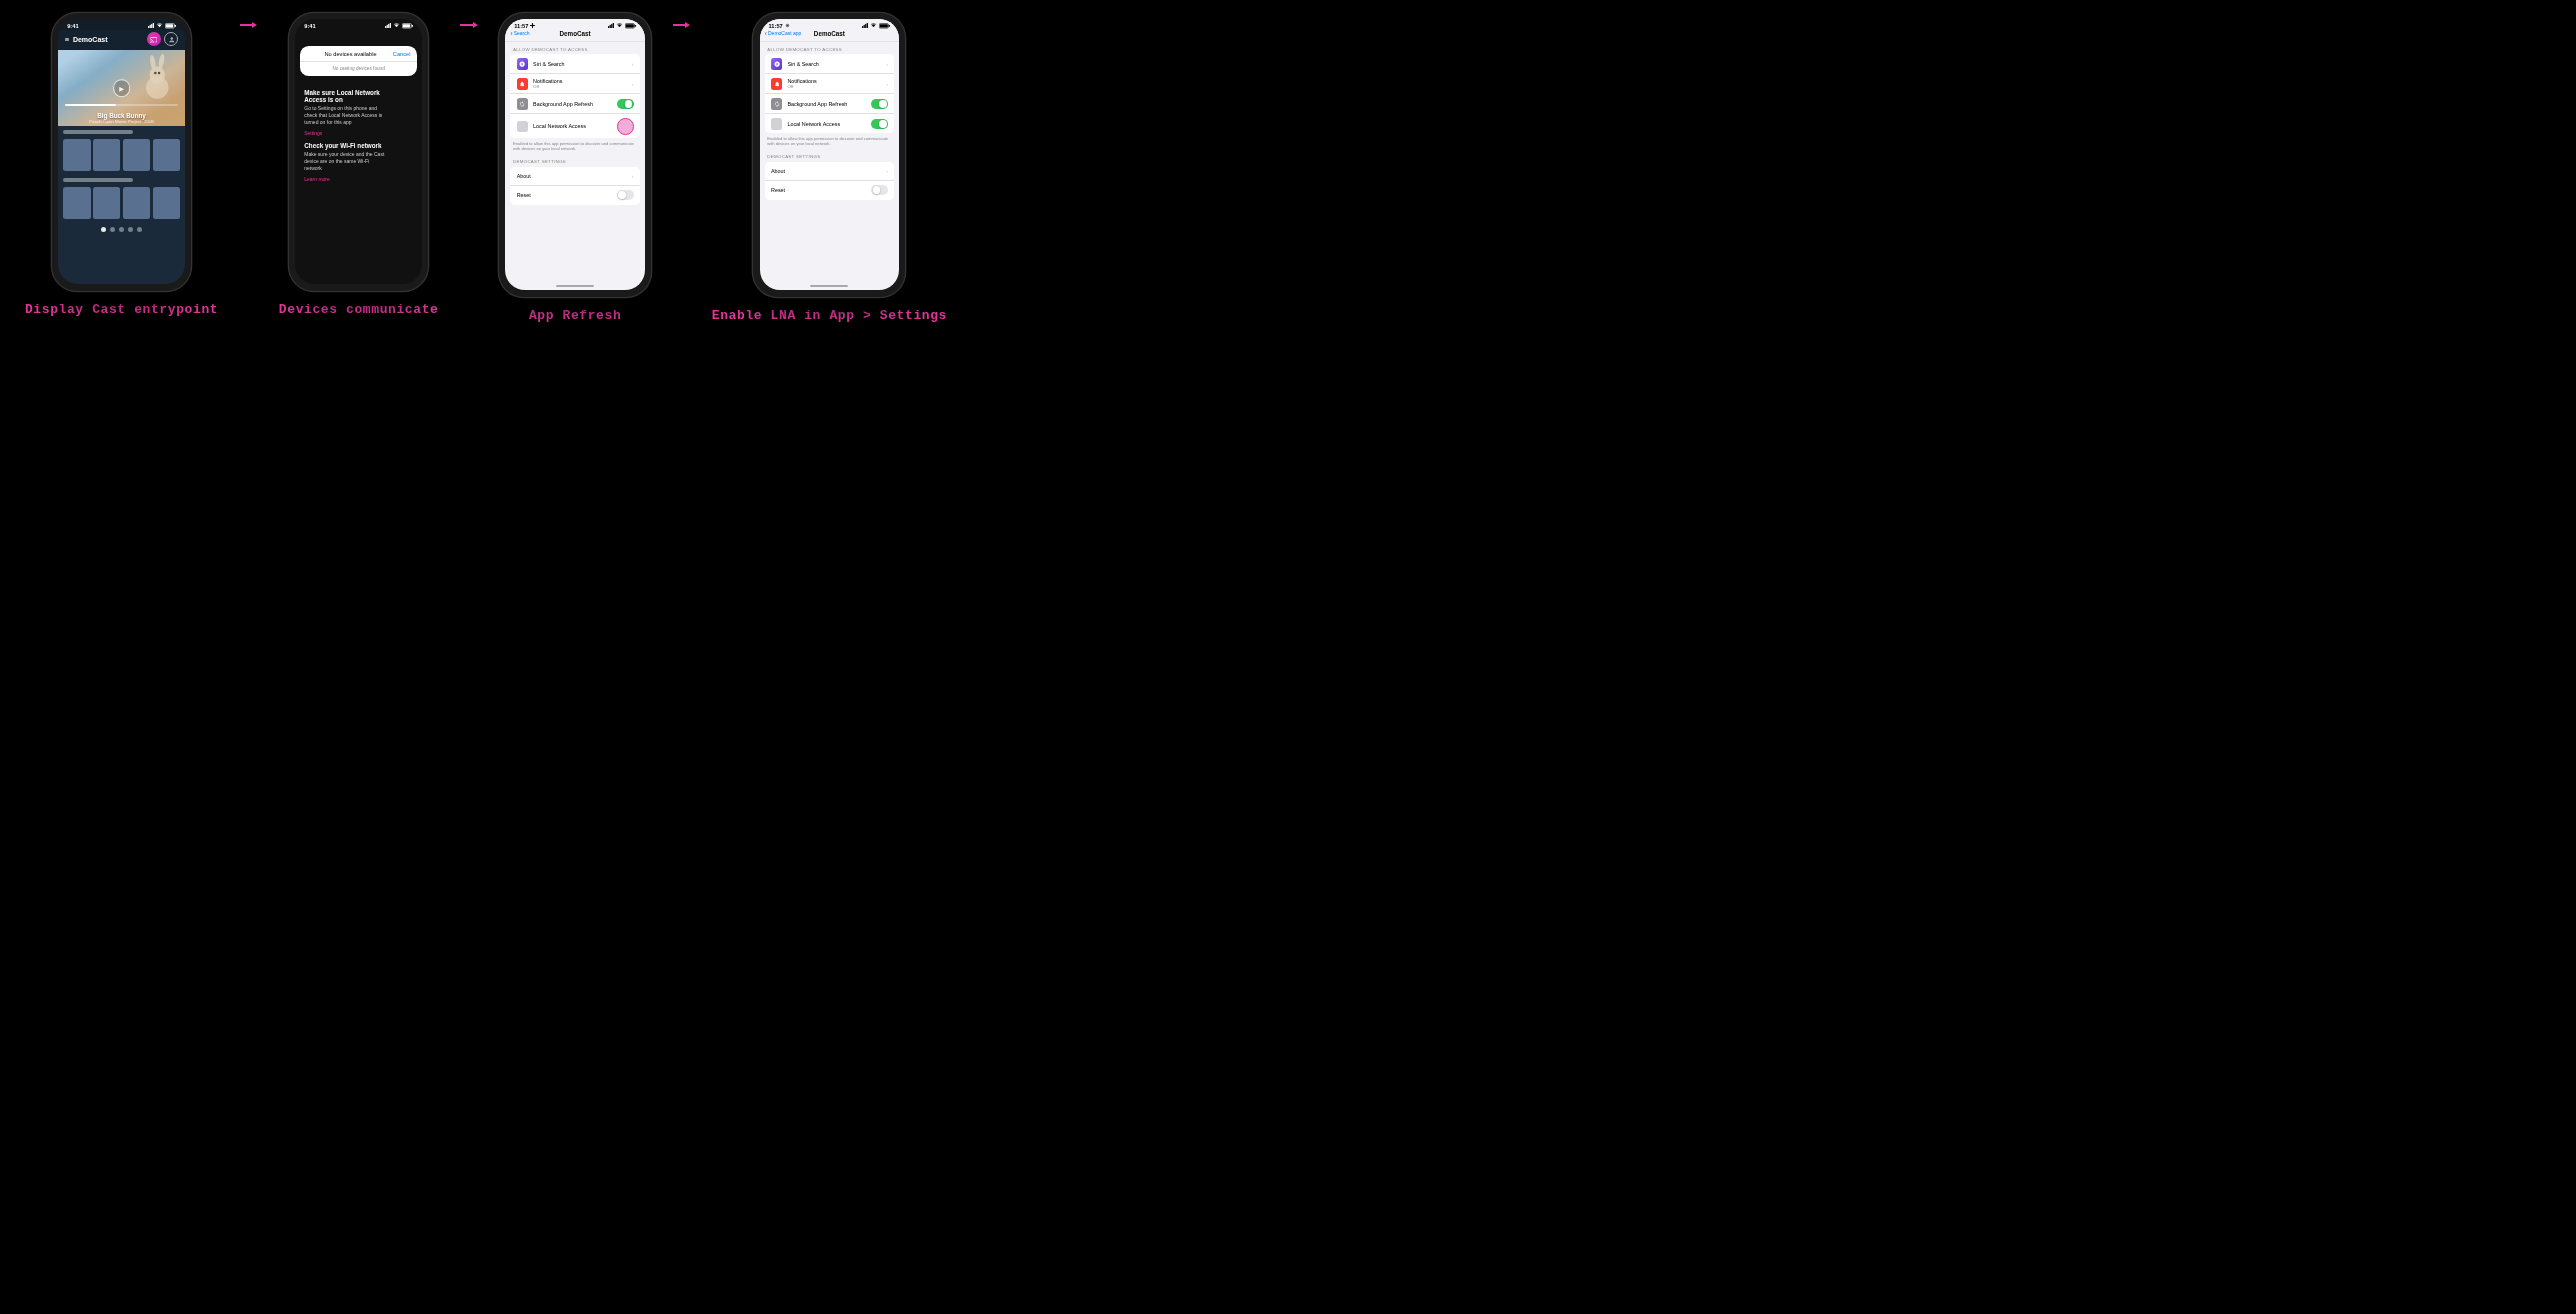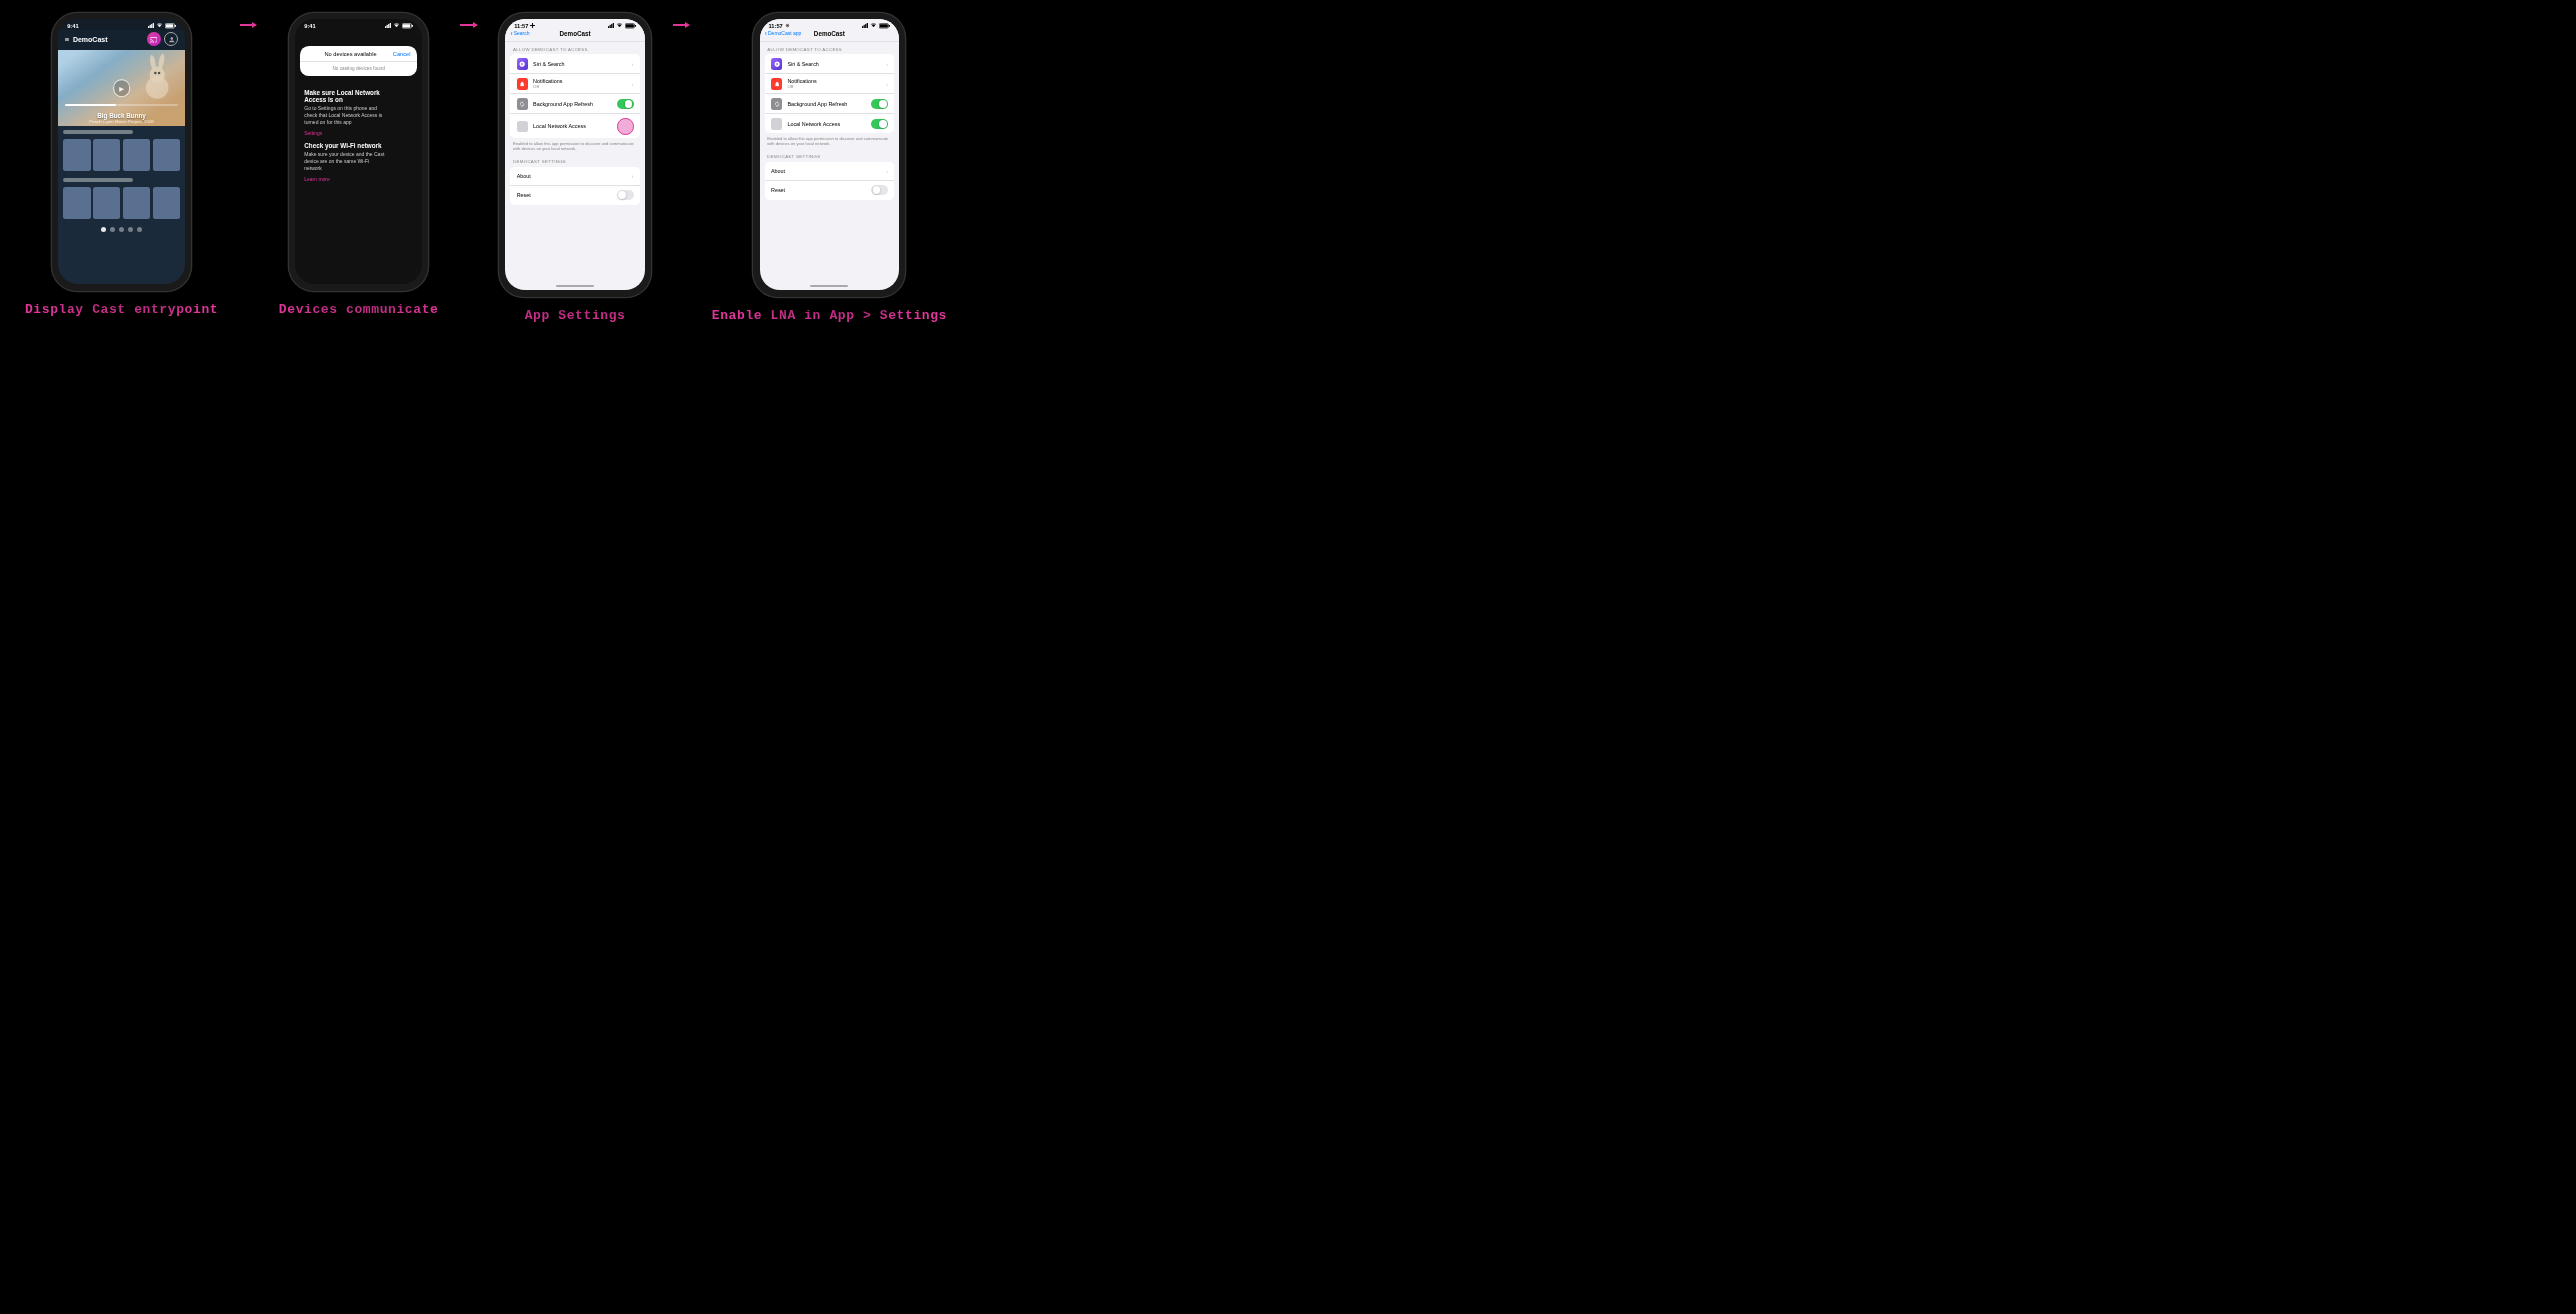--- a/index.html
+++ b/index.html
@@ -718,21 +718,21 @@
               </div>
             </div>
           </div>
         </div>
 
         <div class="home-indicator">
           <div class="home-bar"></div>
         </div>
       </div>
     </div>
-    <div class="step-label">App Settings</div>
+    <div class="step-label">App Refresh</div>
   </div>
 
   <div class="step-arrow-container">
     <div class="step-arrow-line" style="width:11.4px;"></div>
     <div class="step-arrow-head-right"></div>
   </div>
 
   <div class="step-section">
     <div class="iphone-frame iphone-frame-wide">
       <div class="settings-phone">

